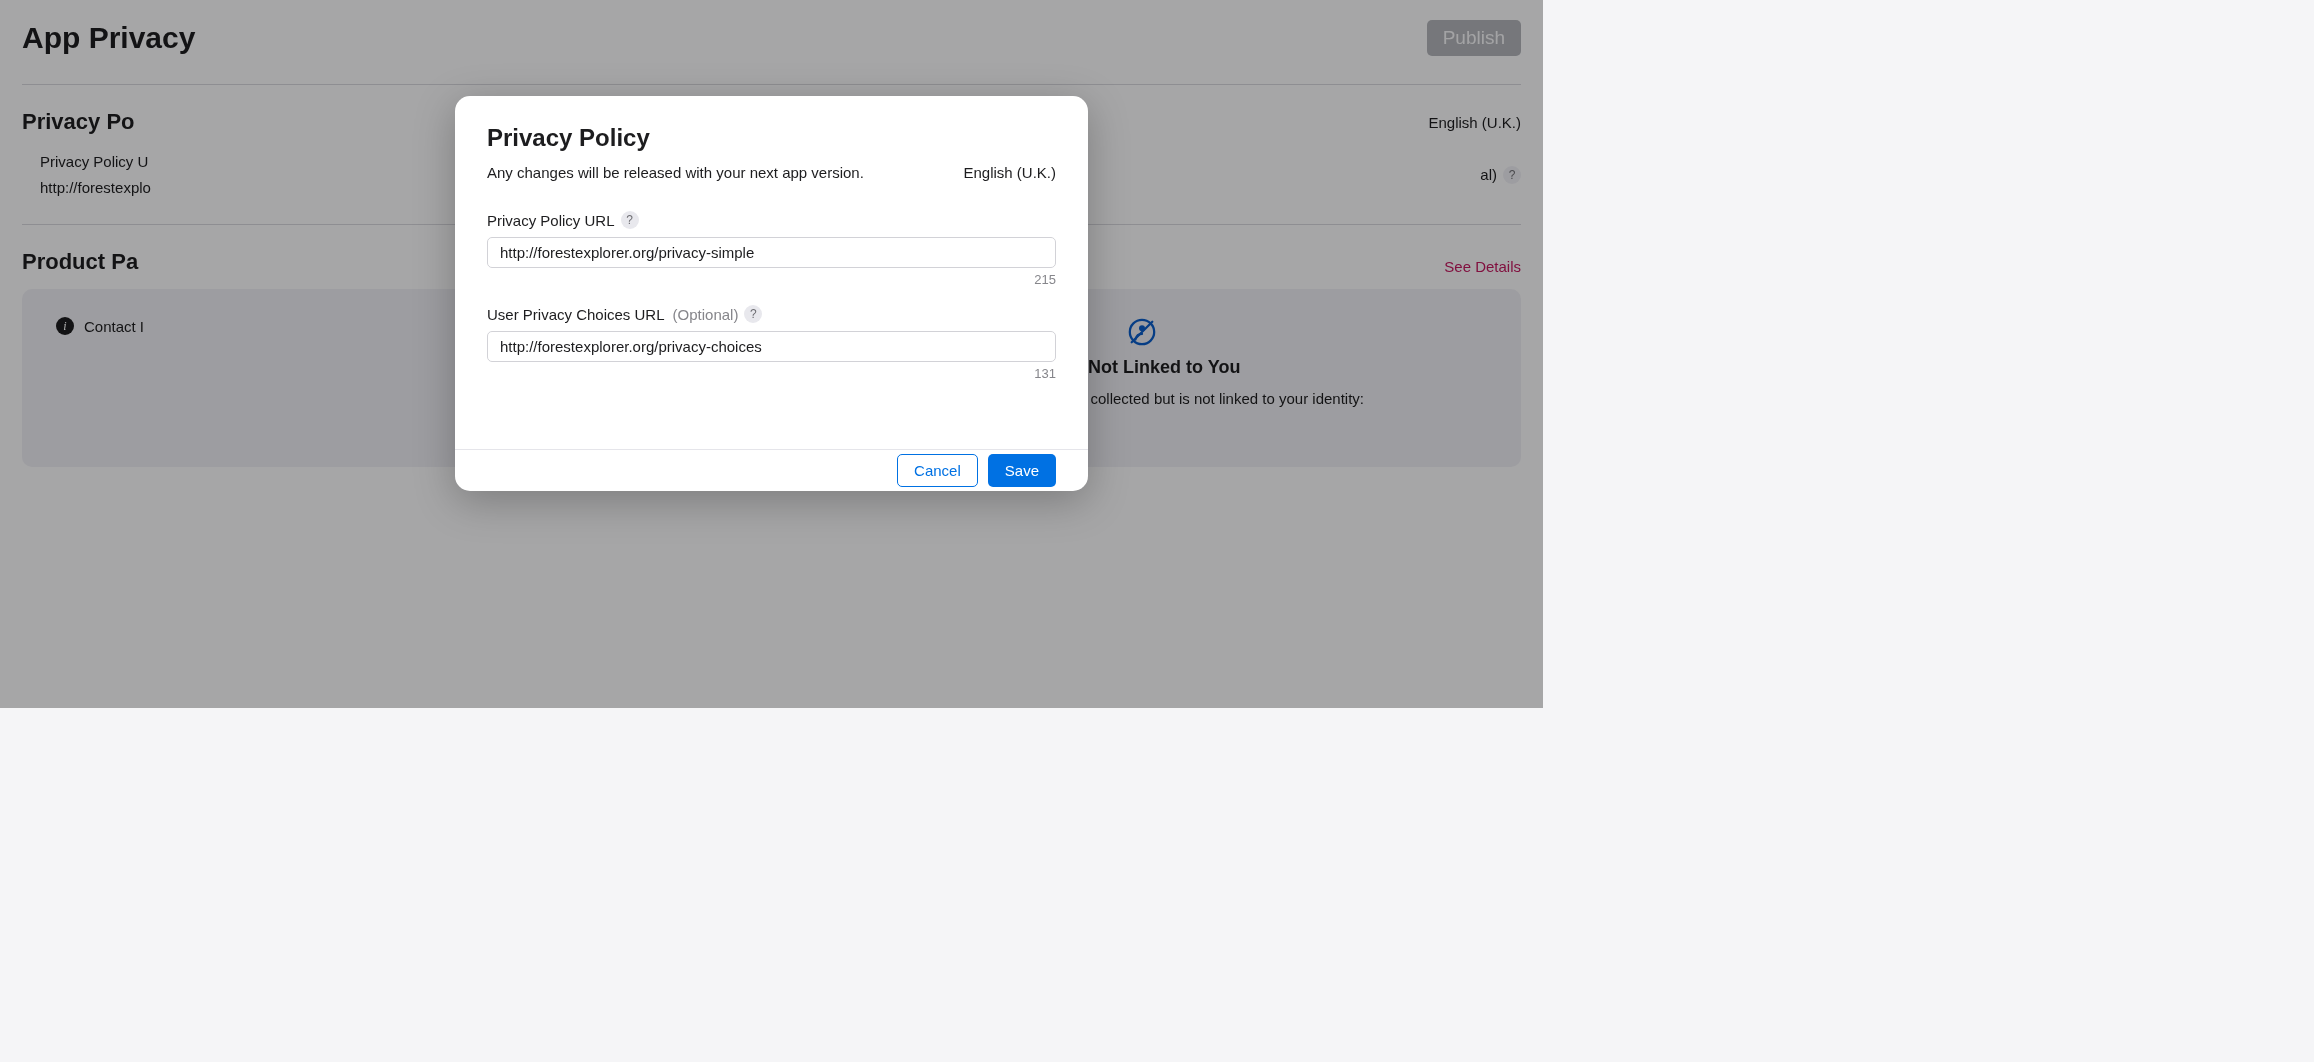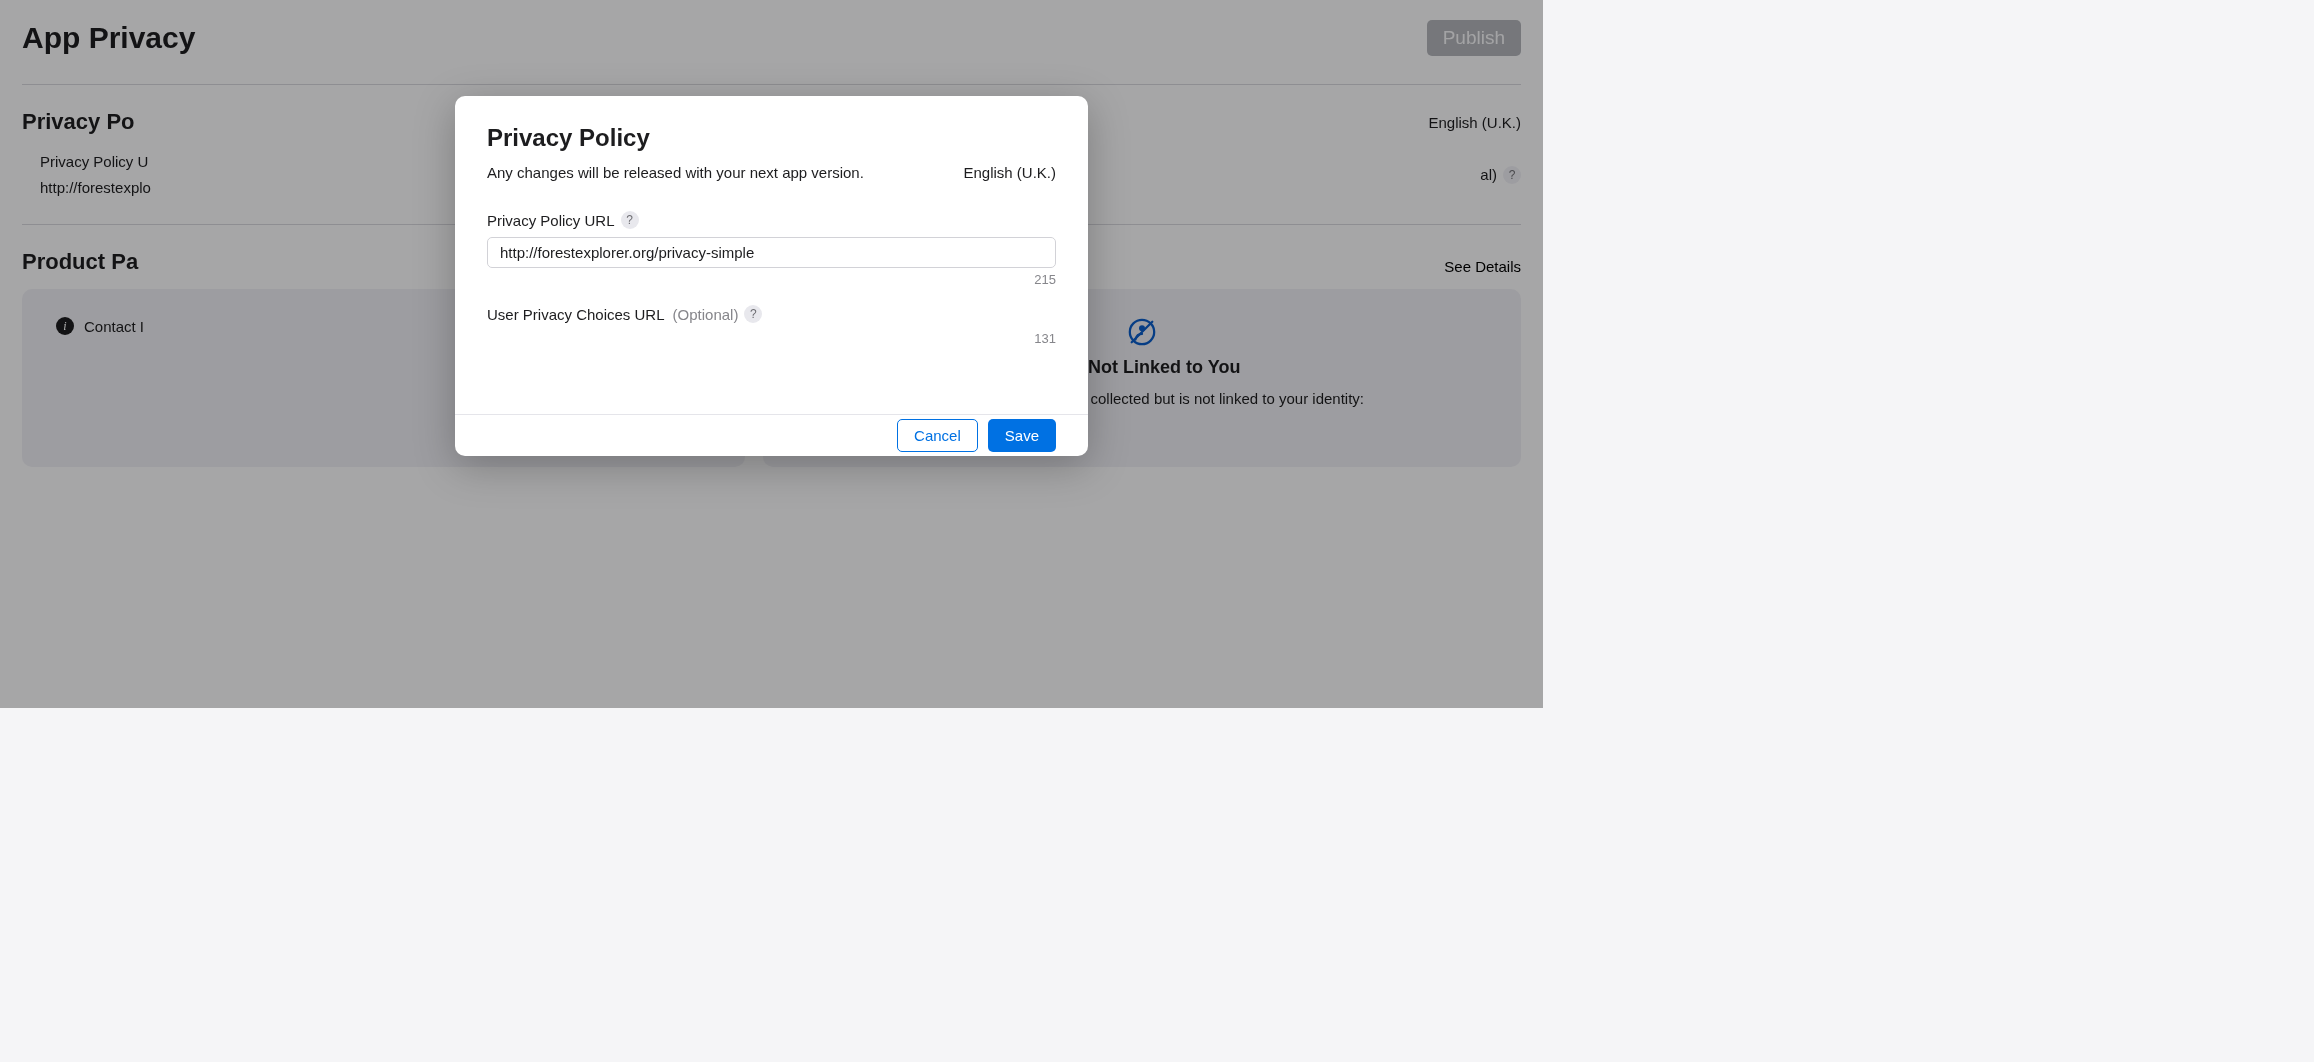--- a/index.html
+++ b/index.html
@@ -90,21 +90,21 @@
       border-top: 1px solid #d2d2d7;
       margin-top: 28px;
     }
     .product-row {
       display: flex;
       justify-content: space-between;
       align-items: flex-end;
       margin-top: 18px;
     }
     .see-details {
-      color: #000000;
+      color: #be185d;
       font-size: 15px;
       cursor: pointer;
     }
     .cards-row {
       display: flex;
       gap: 18px;
       margin-top: 14px;
     }
     .card {
       flex: 1;
@@ -160,21 +160,21 @@
       inset: 0;
       background: rgba(0,0,0,0.32);
       display: flex;
       justify-content: center;
       align-items: flex-start;
       padding-top: 96px;
     }
     .modal {
       width: 633px;
       background: #fff;
-      border-radius: 10px;
+      border-radius: 15px;
       box-shadow: 0 10px 40px rgba(0,0,0,0.25);
       overflow: hidden;
     }
     .modal-body {
       padding: 28px 32px 10px;
     }
     .modal-title {
       font-size: 24px;
       font-weight: 700;
       color: #1d1d1f;
@@ -332,20 +332,21 @@
         <input type="text" class="text-input" value="http://forestexplorer.org/privacy-simple" style="">
         <div class="char-count">215</div>
       </div>
 
       <div class="field-block">
         <div class="field-label">
           <span>User Privacy Choices URL</span>
           <span class="optional">(Optional)</span>
           <span class="help-badge">?</span>
         </div>
+        <input type="text" class="text-input" value="http://forestexplorer.org/privacy-choices" style="">
         <div class="char-count">131</div>
       </div>
     </div>
 
     <div class="modal-footer">
       <button class="btn btn-secondary">Cancel</button>
       <button class="btn btn-primary">Save</button>
     </div>
   </div>
 </div>

